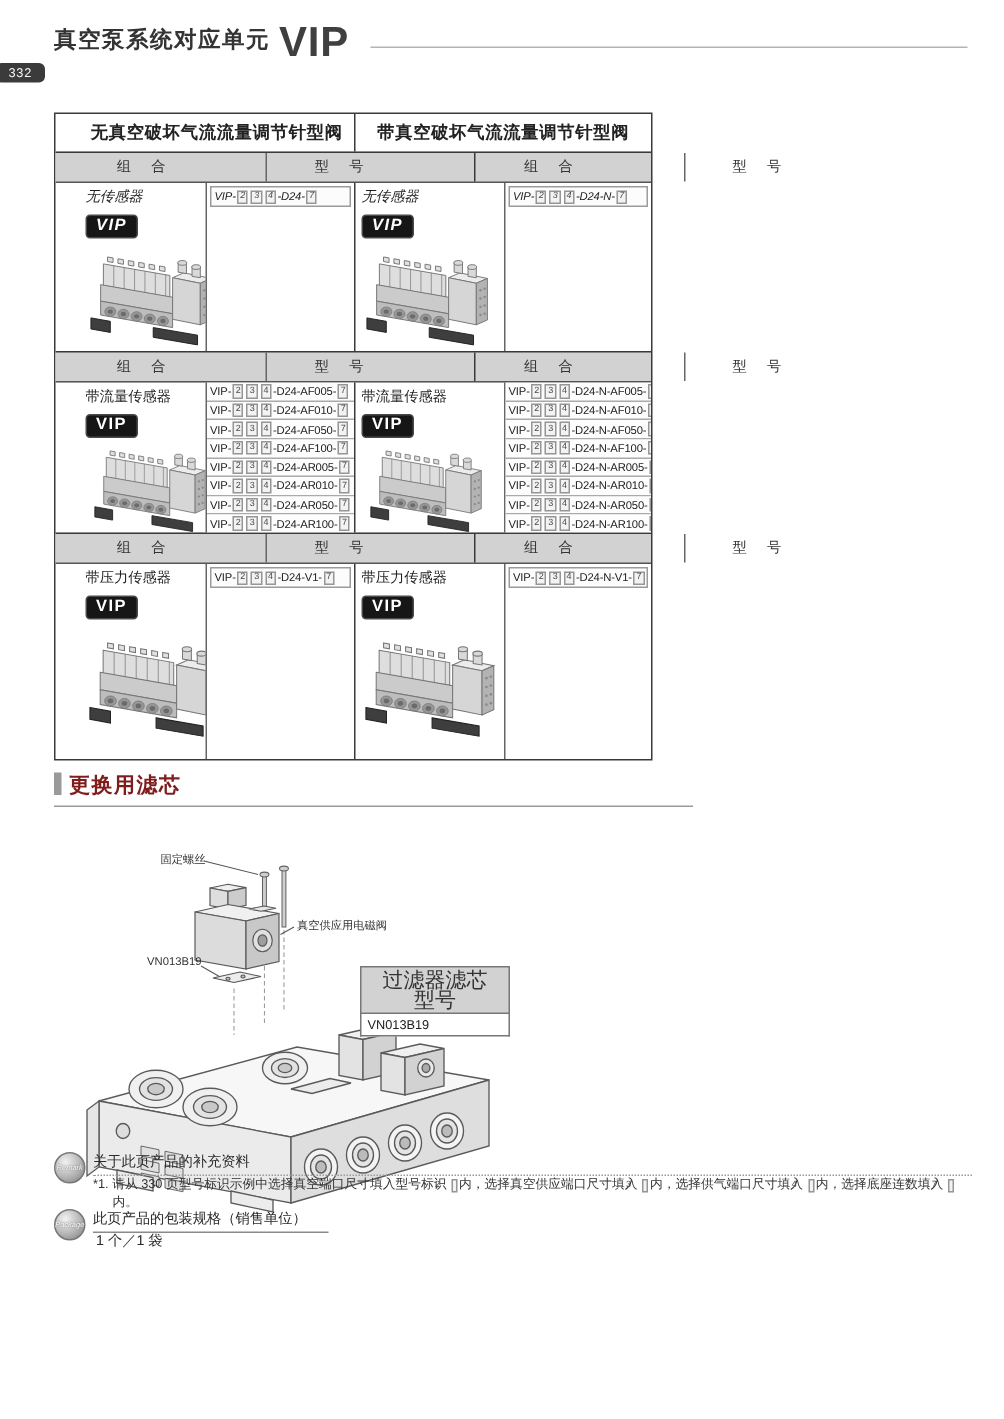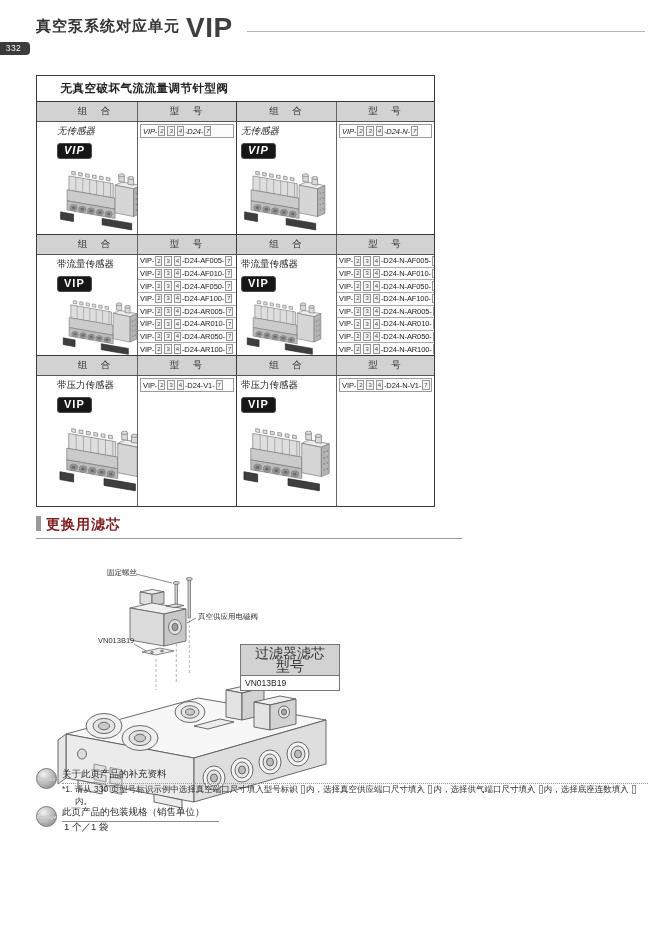--- a/index.html
+++ b/index.html
@@ -12,21 +12,21 @@
   .hdr .cn { font-size:15px; font-weight:bold; color:#343434; letter-spacing:1px; vertical-align:6px; }
   .hdr .prod { font-size:28px; font-weight:bold; color:#3f3f3f; letter-spacing:0.5px; margin-left:6px; }
   .hdr-rule { position:absolute; top:31px; left:247px; width:398px; height:1px; background:#b4b4b4; }
   .page-badge { position:absolute; left:-3px; top:42px; width:33px; height:13px; background:#3b3b3b;
     border-radius:4px; color:#f5f5f5; font-size:8.5px; line-height:13px; text-align:center; letter-spacing:0.5px; }
 
   
   .spec { position:absolute; left:36px; top:75px; width:399px; border:1.5px solid #3a3a3a; background:#fff; }
   .row { display:grid; grid-template-columns:100px 99px 100px 98px; }
   .row.head { grid-template-columns:199px 198px; height:25px; }
-  .row.subhead { height:21px; background:#d2d2d2; border-top:1.5px solid #3a3a3a; border-bottom:1px solid #555; }
+  .row.subhead { height:21px; background:#d2d2d2; border-top:1.5px solid #3a3a3a; border-bottom:1px solid #555;gap:40px; }
   .row.head { border-bottom:0; }
   .c { border-left:1px solid #666; position:relative; overflow:hidden; }
   .c.first { border-left:none;margin-left:16px; }
   .c.mid { border-left:1.5px solid #3a3a3a; }
   .hcell { display:flex; align-items:center; justify-content:center; font-size:11.5px; font-weight:bold; color:#222; letter-spacing:0.5px; }
   .shcell { display:flex; align-items:center; justify-content:center; font-size:9.5px; color:#333; letter-spacing:2px; }
   .sec1 { height:112px;font-style:italic; } .sec2 { height:100px; } .sec3 { height:130px; }
   .combo { padding:3px 4px 0 4px; }
   .combo-label { font-size:9.5px; color:#1f1f1f; margin-bottom:2px; white-space:nowrap; }
   .vip-badge { display:inline-block; background:#161616; border:1px solid #4a4a4a; border-radius:3px;
@@ -140,20 +140,21 @@
 
   <div class="hdr">
     <span class="cn">真空泵系统对应单元</span><span class="prod">VIP</span>
   </div>
   <div class="hdr-rule"></div>
   <div class="page-badge">332</div>
 
   <div class="spec">
     <div class="row head">
       <div class="c first hcell">无真空破坏气流流量调节针型阀</div>
+      <div class="c mid hcell">带真空破坏气流流量调节针型阀</div>
     </div>
 
     <div class="row subhead">
       <div class="c first shcell">组　合</div>
       <div class="c shcell">型　号</div>
       <div class="c mid shcell">组　合</div>
       <div class="c shcell">型　号</div>
     </div>
 
     <div class="row sec1">

